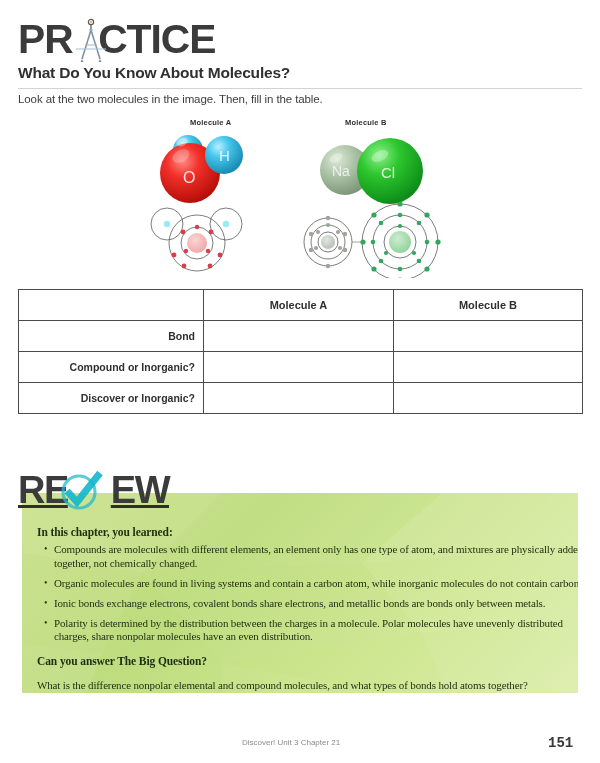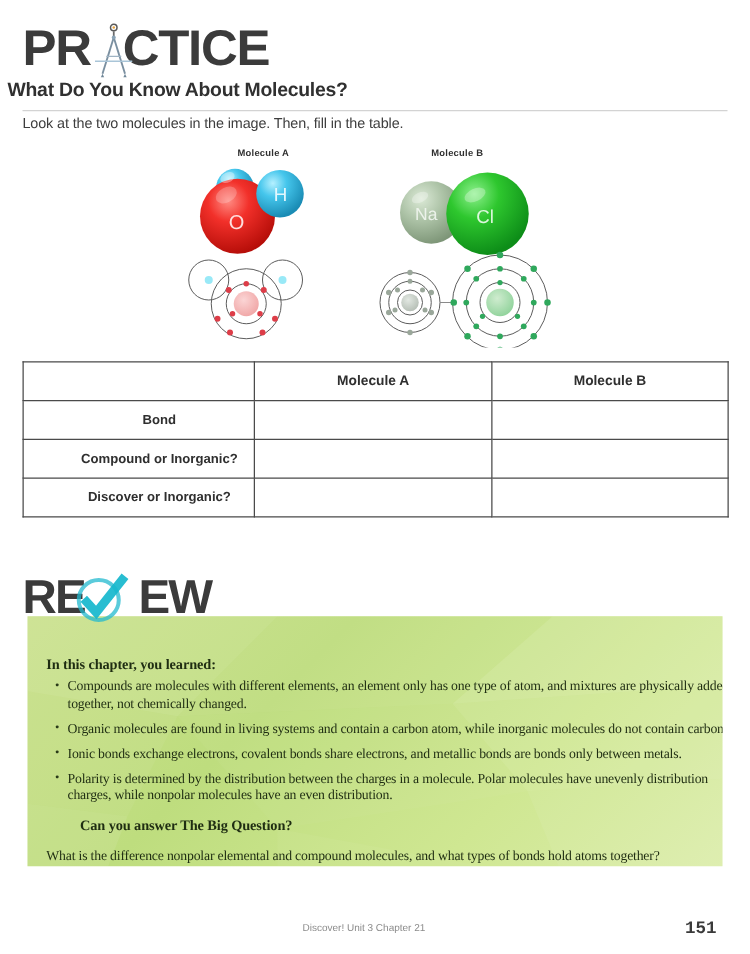--- a/index.html
+++ b/index.html
@@ -40,21 +40,21 @@
     position: absolute;
     left: 58px;
     top: 2px;
     width: 30px;
     height: 44px;
   }
 
   
   .sub-head {
     position: absolute;
-    left: 6px;
+    left: 18px;
     top: 64px;
     font-size: 15.5px;
     font-weight: bold;
     color: #303030;
     letter-spacing: -0.2px;
   }
   .rule {
     position: absolute;
     left: 18px;
     top: 88px;
@@ -102,35 +102,36 @@
   }
   .tbl th {
     font-weight: bold;
     text-align: center;
     color: #2f2f2f;
     font-size: 11px;
   }
   .tbl td.rowlabel {
     font-weight: bold;
     color: #2f2f2f;
-    text-align: center;
+    text-align: right;
     padding-left: 41px;
   }
   .col-label { width: 185px; }
   .col-a { width: 190px; }
   .col-b { width: 189px; }
 
   
   .review-header {
     position: absolute;
     left: 18px;
-    top: 458px;
+    top: 470px;
     width: 180px;
     height: 40px;
     z-index: 3;
+    text-decoration: underline;
   }
   .review-word {
     font-family: "Liberation Sans", sans-serif;
     font-weight: bold;
     font-size: 38px;
     letter-spacing: -1.5px;
     color: #3b3b3b;
     line-height: 40px;
     white-space: nowrap;
   }
@@ -165,21 +166,21 @@
     color: #1f2d12;
   }
   .rv-title {
     position: absolute;
     left: 7px;
     font-size: 11.5px;
     font-weight: bold;
     letter-spacing: -0.1px;
   }
   .rv-title.t1 { top: 33px; }
-  .rv-title.t2 { top: 162px; margin-left: 27px; }
+  .rv-title.t2 { top: 162px; }
   .rv-q {
     position: absolute;
     left: 7px;
     top: 186px;
     width: 536px;
     font-size: 11px;
     letter-spacing: -0.15px;
   }
   ul.rv-list {
     position: absolute;
@@ -428,21 +429,21 @@
     <polygon points="400,140 556,130 556,212 430,212" fill="#ffffff" opacity="0.06"></polygon>
     <polygon points="200,170 430,212 200,212" fill="#ffffff" opacity="0.04"></polygon>
   </svg>
 
   <div class="review-content">
     <div class="rv-title t1">In this chapter, you learned:</div>
     <ul class="rv-list">
       <li>Compounds are molecules with different elements, an element only has one type of atom, and mixtures are physically added together, not chemically changed.</li>
       <li>Organic molecules are found in living systems and contain a carbon atom, while inorganic molecules do not contain carbon.</li>
       <li>Ionic bonds exchange electrons, covalent bonds share electrons, and metallic bonds are bonds only between metals.</li>
-      <li>Polarity is determined by the distribution between the charges in a molecule. Polar molecules have unevenly distribution charges, while nonpolar molecules have an even distribution.</li>
+      <li>Polarity is determined by the distribution between the charges in a molecule. Polar molecules have unevenly distributed charges, share nonpolar molecules have an even distribution.</li>
     </ul>
     <div class="rv-title t2">Can you answer The Big Question?</div>
     <div class="rv-q">What is the difference nonpolar elemental and compound molecules, and what types of bonds hold atoms together?</div>
   </div>
 </div>
 
 <div class="footer-text">Discover! Unit 3 Chapter 21</div>
 <div class="page-num">151</div>
 
 </body></html>

